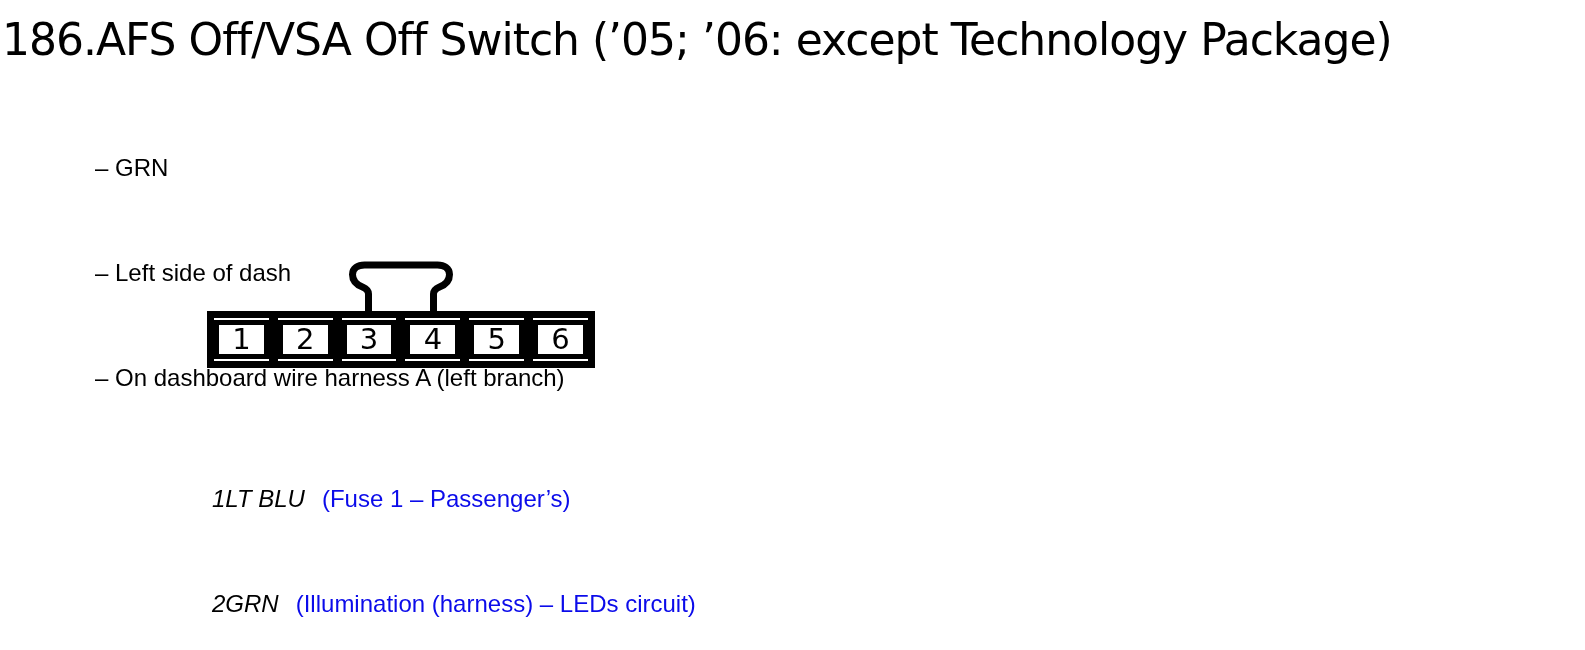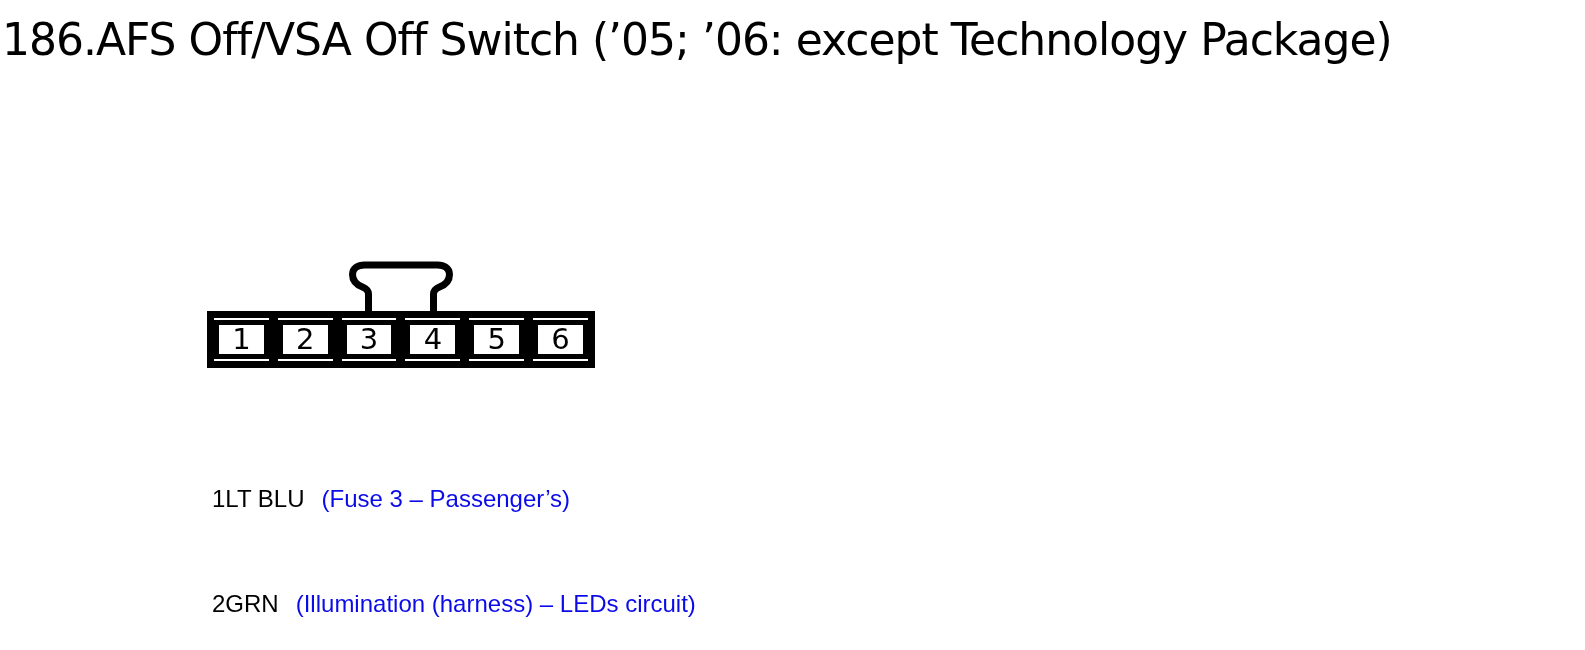--- a/index.html
+++ b/index.html
@@ -83,33 +83,38 @@
   }
   
   .pinlist {
     position: absolute;
     left: 172px;
     top: 430px;
     font-size: 24px;
     line-height: 35px;
   }
   .pinrow { white-space: pre; }
-  .pinlabel { color: var(--ink, #000000); }
+  .pinlabel { color: var(--ink, #000000); font-style: italic; }
   .pindesc {
     color: var(--link-blue, #0000ee);
     margin-left: 17px;
   }
 </style>
 </head>
 <body>
 
 <div class="page">
 
   <h1 class="title">186.AFS Off/VSA Off Switch (’05; ’06: except Technology Package)</h1>
 
+  <div class="notes">
+    <div class="note">– GRN</div>
+    <div class="note">– Left side of dash</div>
+    <div class="note">– On dashboard wire harness A (left branch)</div>
+  </div>
 
   <div class="connector">
     <svg class="latch" viewBox="0 0 106 50" xmlns="http://www.w3.org/2000/svg" aria-hidden="true">
       <path d="M 20.5 50 L 20.5 33
                C 20.5 29 18 27.5 14.5 26
                C 8 23.5 4.5 19.5 4.5 13.5
                C 4.5 7 10 4 16.5 4
                L 89.5 4
                C 96 4 101.5 7 101.5 13.5
                C 101.5 19.5 98 23.5 91.5 26
@@ -138,21 +143,21 @@
         </div>
       <div class="divider"></div>
       <div class="cell">
           <span>6</span>
         </div>
     </div>
   </div>
 
   <div class="pinlist">
     <div class="pinrow">
-      <span class="pinlabel">1LT BLU</span><span class="pindesc">(Fuse 3 – Passenger’s)</span>
+      <span class="pinlabel">1LT BLU</span><span class="pindesc">(Fuse 1 – Passenger’s)</span>
     </div>
     <div class="pinrow">
       <span class="pinlabel">2GRN</span><span class="pindesc">(Illumination (harness) – LEDs circuit)</span>
     </div>
     <div class="pinrow">
       <span class="pindesc"></span>
     </div>
 
   </div>
 

